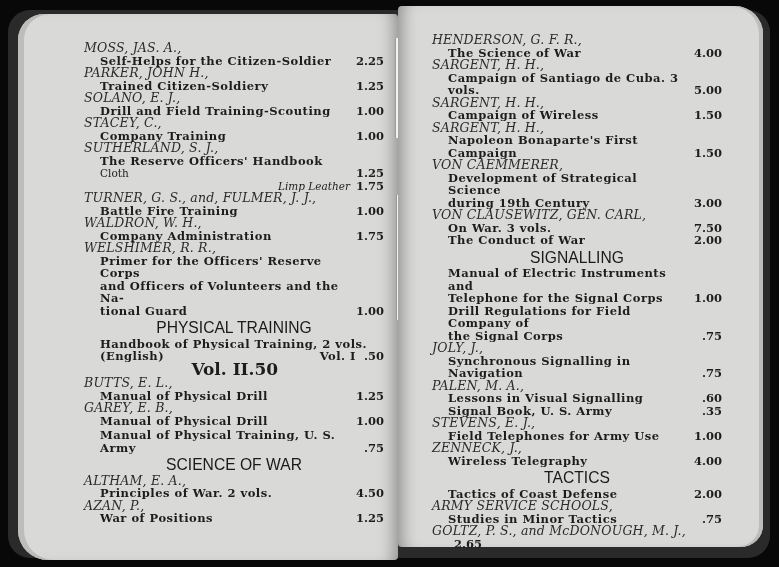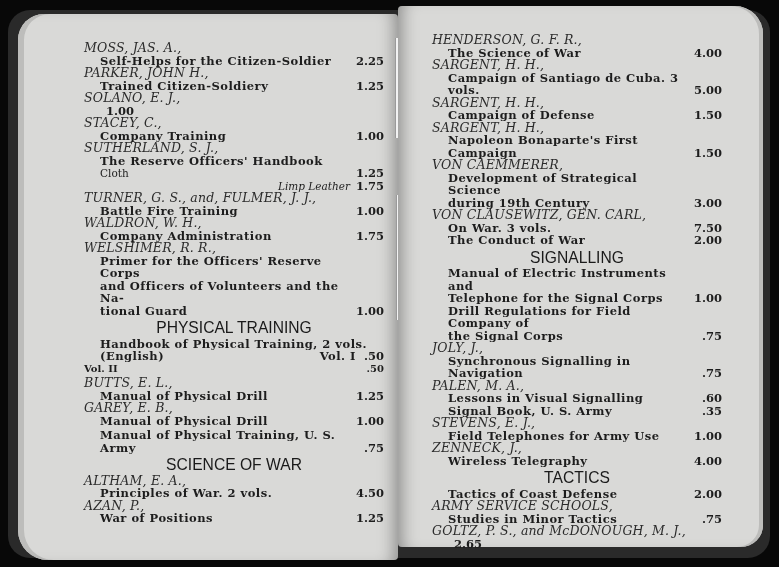--- a/index.html
+++ b/index.html
@@ -36,21 +36,21 @@
     .row { display: flex; justify-content: space-between; align-items: flex-end; padding-left: 16px; font-weight: bold; font-size: 11.5px; letter-spacing: 0.5px; }
     .row .title { flex: 1; }
     .row .price { width: 34px; text-align: right; font-size: 11.5px; letter-spacing: 0; }
     .sub { display: flex; justify-content: flex-end; font-size: 11.5px; }
     .sub .bind { font-style: italic; font-weight: normal; font-size: 10.5px; margin-right: 0; }
     .sub .price { width: 34px; text-align: right; font-weight: bold; }
     .heading {
       text-align: center; font-family: "Liberation Sans", sans-serif; font-size: 17px; letter-spacing: 0;
       margin: 5px 0 3px 0; color: #1a1a1a; transform: scaleX(0.92);
     }
-    .vol { display: flex; justify-content: space-between; font-weight: bold; font-size: 10px; }
+    .vol { display: flex; justify-content: center; font-weight: bold; font-size: 17px; }
     .vol .price { width: 34px; text-align: right; }
     .gap { height: 2px; }
   </style>
 </head>
 <body>
 
 <div class="book">
   <div class="cover"></div>
 
   <div class="page left">
@@ -61,20 +61,21 @@
         <span class="title">Self-Helps for the Citizen-Soldier</span>
         <span class="price">2.25</span>
       </div>
       <div class="author">PARKER, JOHN H.,</div>
       <div class="row">
         <span class="title">Trained Citizen-Soldiery</span>
         <span class="price">1.25</span>
       </div>
       <div class="author">SOLANO, E. J.,</div>
       <div class="row">
+        <span class="title">Drill and Field Training-Scouting</span>
         <span class="price">1.00</span>
       </div>
       <div class="author">STACEY, C.,</div>
       <div class="row">
         <span class="title">Company Training</span>
         <span class="price">1.00</span>
       </div>
       <div class="author">SUTHERLAND, S. J.,</div>
       <div class="row">
         <span class="title"><span>The Reserve Officers' Handbook</span> <span class="sub-inline" style="font-weight:normal;font-size:10.5px;letter-spacing:0">Cloth</span></span>
@@ -166,21 +167,21 @@
         <span class="title">The Science of War</span>
         <span class="price">4.00</span>
       </div>
       <div class="author">SARGENT, H. H.,</div>
       <div class="row">
         <span class="title">Campaign of Santiago de Cuba. 3 vols.</span>
         <span class="price">5.00</span>
       </div>
       <div class="author">SARGENT, H. H.,</div>
       <div class="row">
-        <span class="title">Campaign of Defense</span>
+        <span class="title">Campaign of Wireless</span>
         <span class="price">1.50</span>
       </div>
       <div class="author">SARGENT, H. H.,</div>
       <div class="row">
         <span class="title">Napoleon Bonaparte's First Campaign</span>
         <span class="price">1.50</span>
       </div>
       <div class="author">VON CAEMMERER,</div>
       <div class="row" style="padding-right:34px">
         <span class="title">Development of Strategical Science</span>

